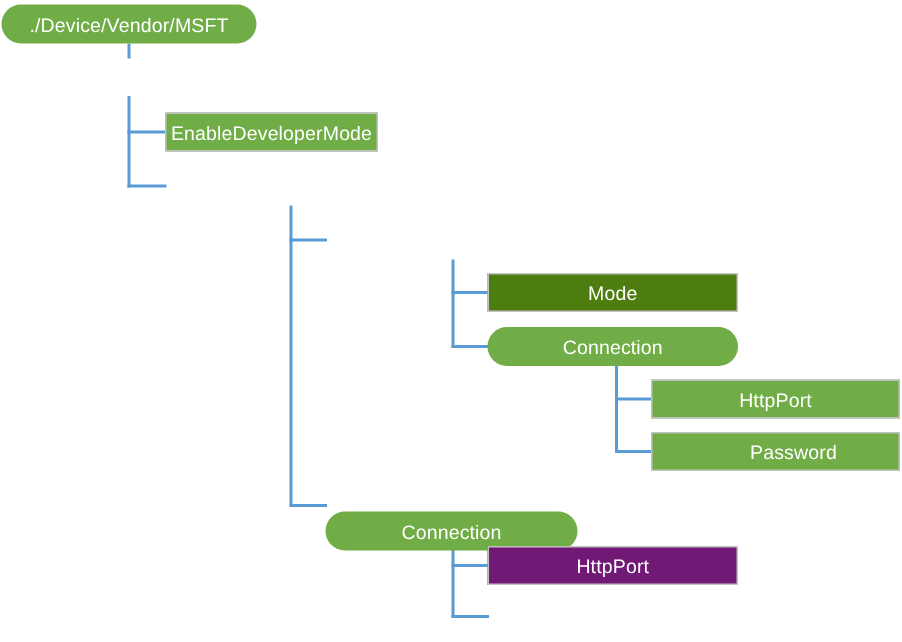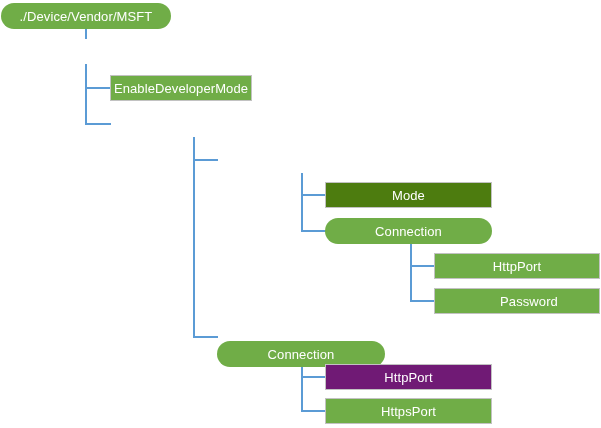--- a/index.html
+++ b/index.html
@@ -84,16 +84,13 @@
     </div>
     <div class="node rect" style="left: 434px; top: 288px; width: 166px; height: 26px; background: rgb(112, 173, 71); color: rgb(255, 255, 255); border-color: rgb(194, 194, 194); padding-left: 24px;">
       <span class="node-label">Password</span>
     </div>
     <div class="node pill" style="left: 217px; top: 341px; width: 168px; height: 26px; background: rgb(112, 173, 71); color: rgb(255, 255, 255);">
       <span class="node-label">Connection</span>
     </div>
     <div class="node rect" style="left: 325px; top: 364px; width: 167px; height: 26px; background: #701a75; color: rgb(255, 255, 255); border-color: rgb(194, 194, 194);">
       <span class="node-label">HttpPort</span>
     </div>
-    <div class="node rect" style="left: 325px; top: 398px; width: 167px; height: 26px; background: rgb(112, 173, 71); color: rgb(255, 255, 255); border-color: rgb(194, 194, 194);">
-      <span class="node-label">HttpsPort</span>
-    </div>
   </div>
 
 </body></html>

